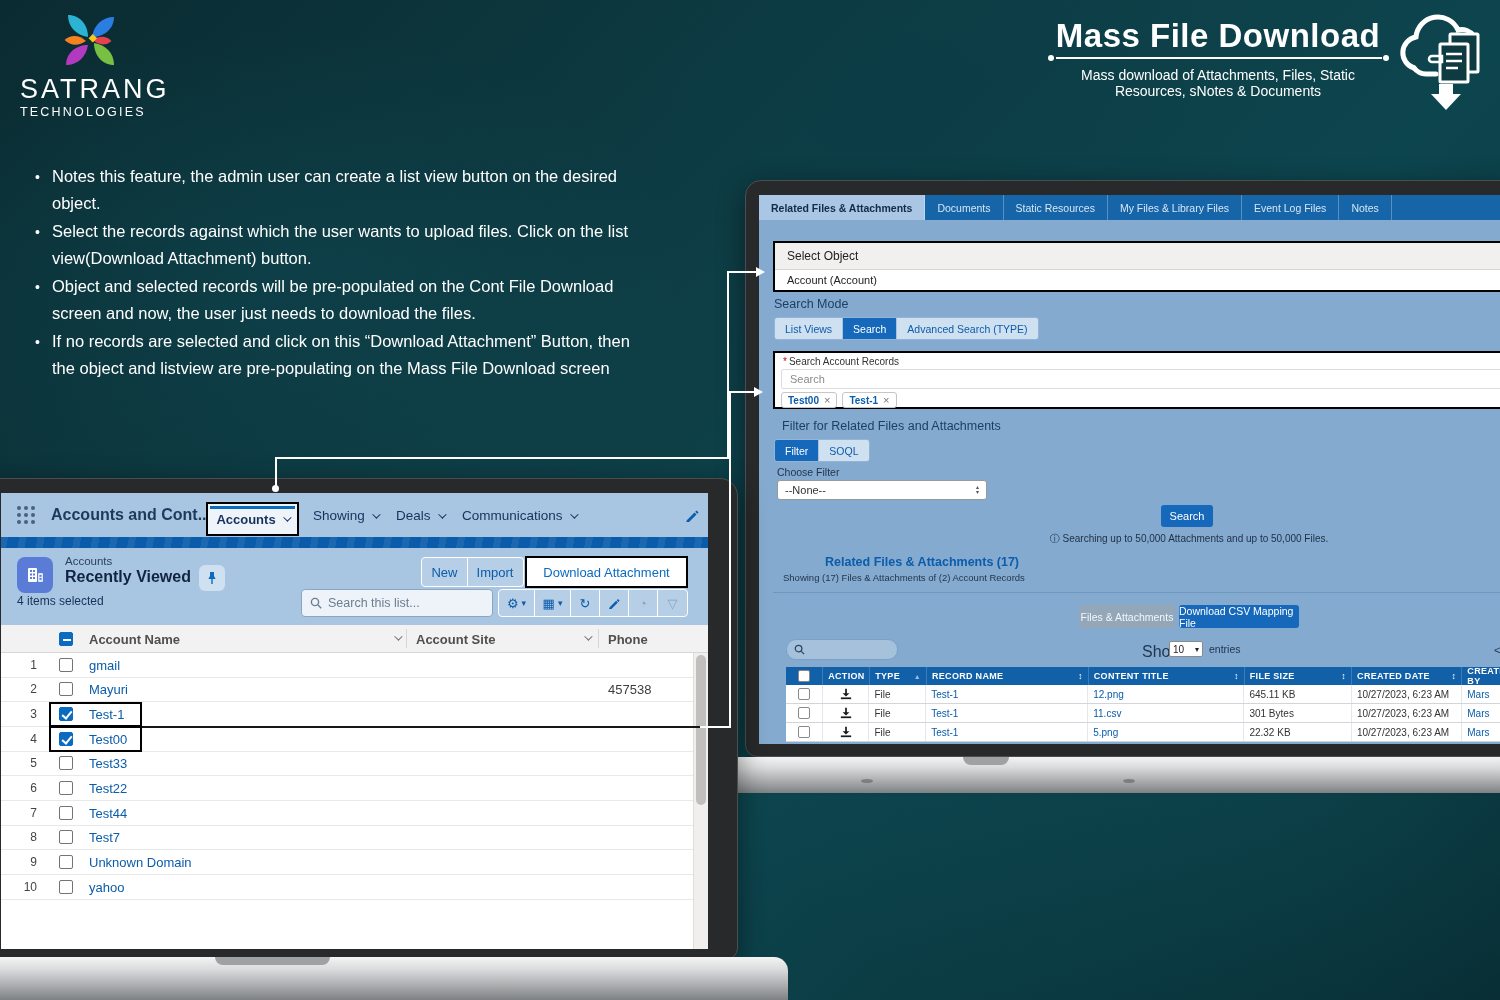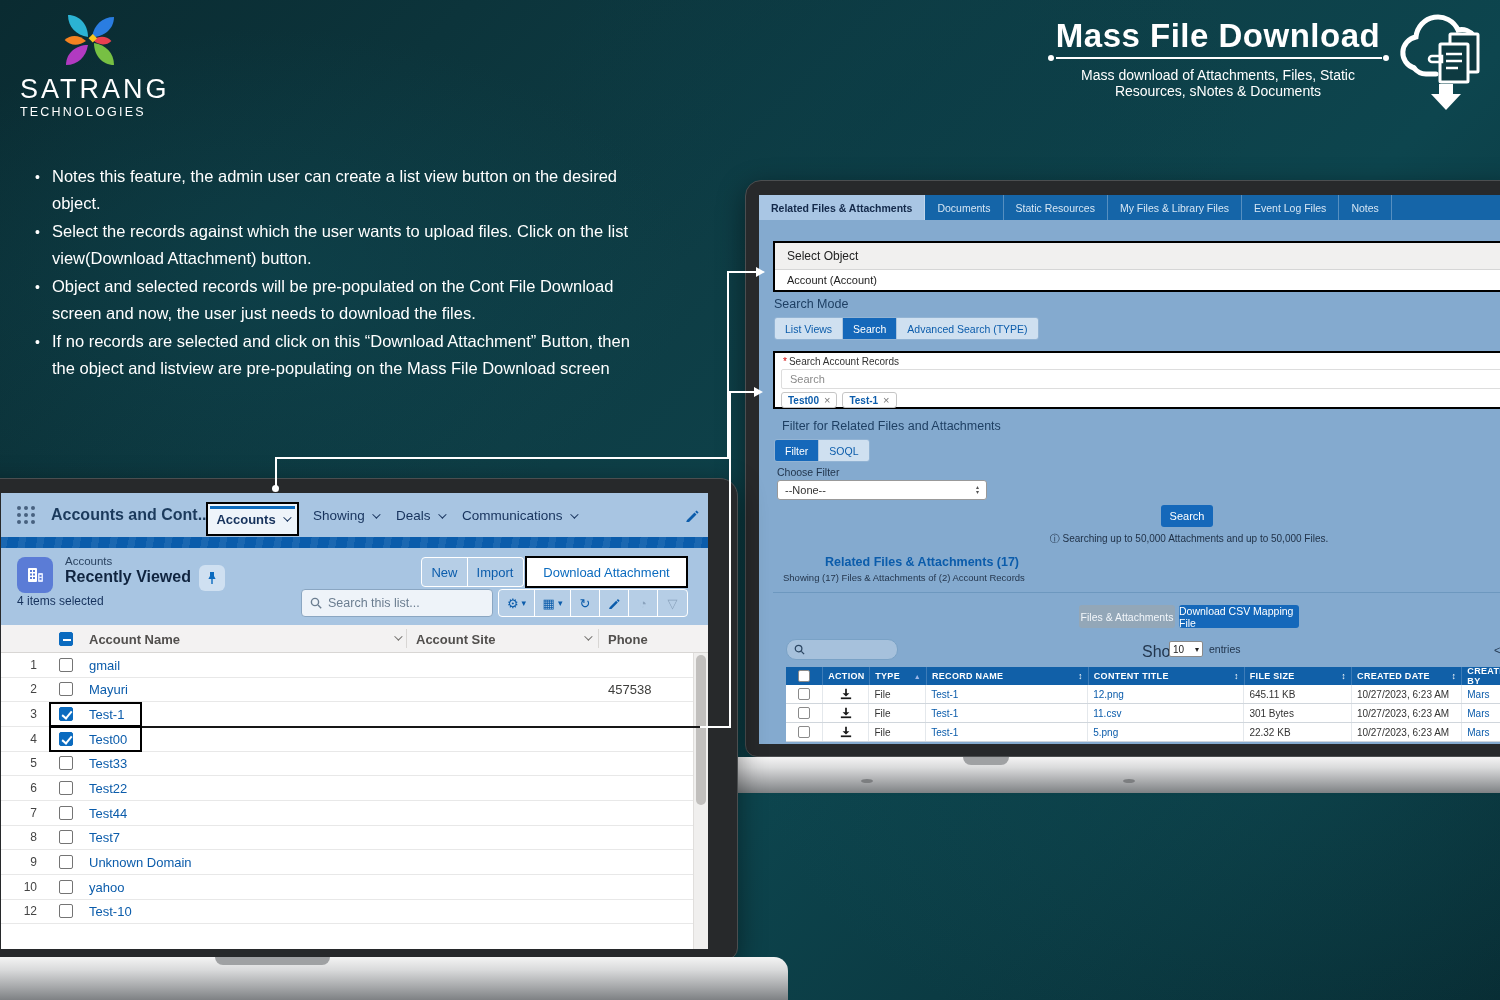--- a/index.html
+++ b/index.html
@@ -525,26 +525,20 @@
             <span class="cb"></span>
             <span class="cell-link">Unknown Domain</span>
             <span class="cell-phone"></span>
           </div>
         <div class="sf-row">
             <span class="rownum">10</span>
             <span class="cb"></span>
             <span class="cell-link">yahoo</span>
             <span class="cell-phone"></span>
           </div>
-        <div class="sf-row">
-            <span class="rownum">12</span>
-            <span class="cb"></span>
-            <span class="cell-link">Test-10</span>
-            <span class="cell-phone"></span>
-          </div>
       </div>
 
       <div class="sf-scroll">
           <div class="sf-thumb"></div>
         </div>
 
       <div class="ann-box" style="left:48px; top:209px; width:93px; height:25px;"></div>
       <div class="ann-box" style="left:48px; top:233px; width:93px; height:26px;"></div>
     </div>
   </div>

